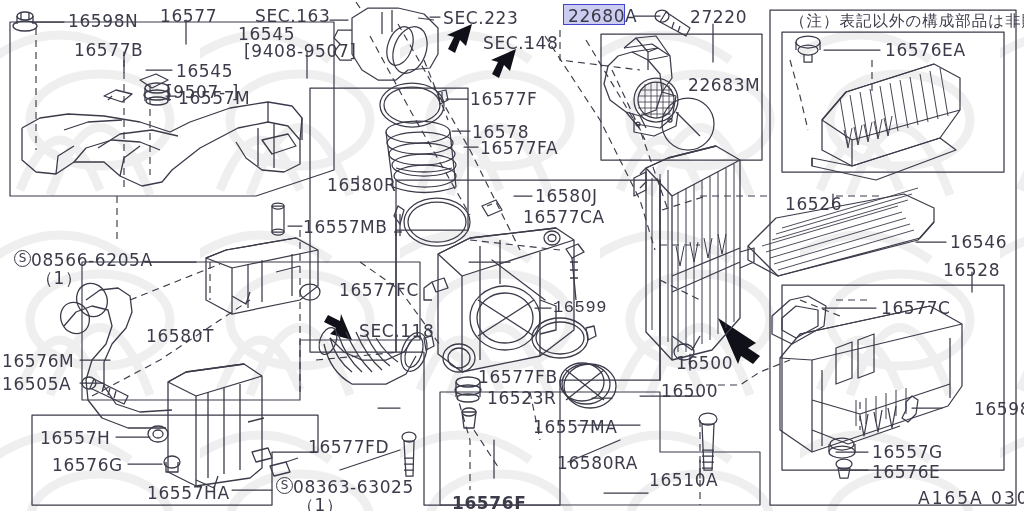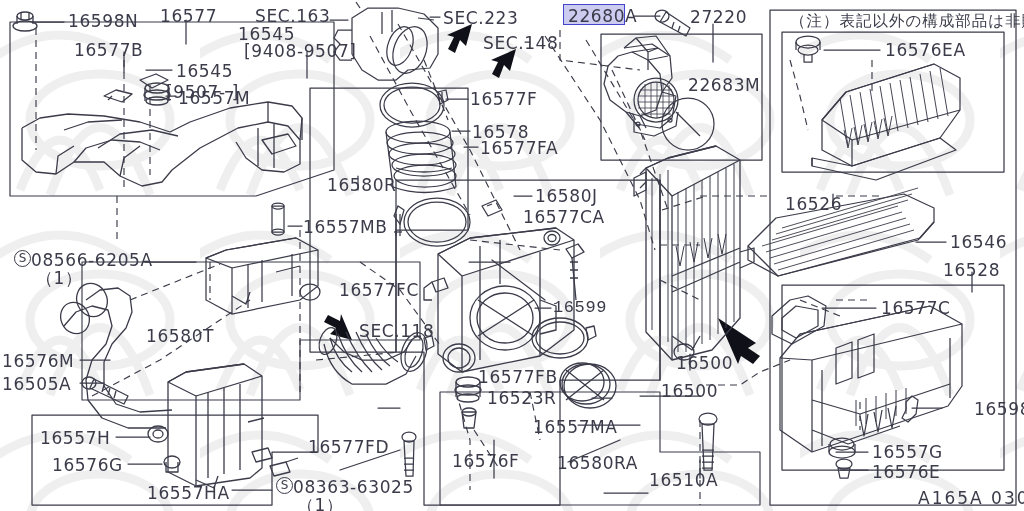--- a/index.html
+++ b/index.html
@@ -520,21 +520,21 @@
       <div class="lbl" style="left: 36px; top: 269px;">（1）</div>
       <div class="lbl" style="left: 146px; top: 327px;">16580T</div>
       <div class="lbl" style="left: 2px; top: 352px;">16576M</div>
       <div class="lbl" style="left: 2px; top: 375px;">16505A</div>
       <div class="lbl" style="left: 40px; top: 429px;">16557H</div>
       <div class="lbl" style="left: 52px; top: 456px;">16576G</div>
       <div class="lbl" style="left: 147px; top: 484px;">16557HA</div>
       <div class="lbl" style="left: 308px; top: 400px; margin-top: 38px;">16577FD</div>
       <div class="lbl" style="left: 293px; top: 478px;">08363-63025</div>
       <div class="lbl" style="left: 297px; top: 496px;">（1）</div>
-      <div class="lbl" style="left: 452px; top: 452px;">16576F</div>
+      <div class="lbl" style="left: 452px; top: 494px; font-weight: bold;">16576F</div>
       <div class="lbl" style="left: 478px; top: 368px;">16577FB</div>
       <div class="lbl" style="left: 487px; top: 389px;">16523R</div>
       <div class="lbl" style="left: 527px; top: 418px; margin-left: 6px;">16557MA</div>
       <div class="lbl" style="left: 557px; top: 454px;">16580RA</div>
       <div class="lbl" style="left: 551px; top: 484px; margin-top: 28px;">16576P</div>
       <div class="lbl" style="left: 676px; top: 354px;">16500</div>
       <div class="lbl" style="left: 661px; top: 382px;">16500</div>
       <div class="lbl" style="left: 649px; top: 471px;">16510A</div>
       <div class="lbl" style="left: 785px; top: 195px;">16526</div>
       <div class="lbl" style="left: 950px; top: 233px;">16546</div>

